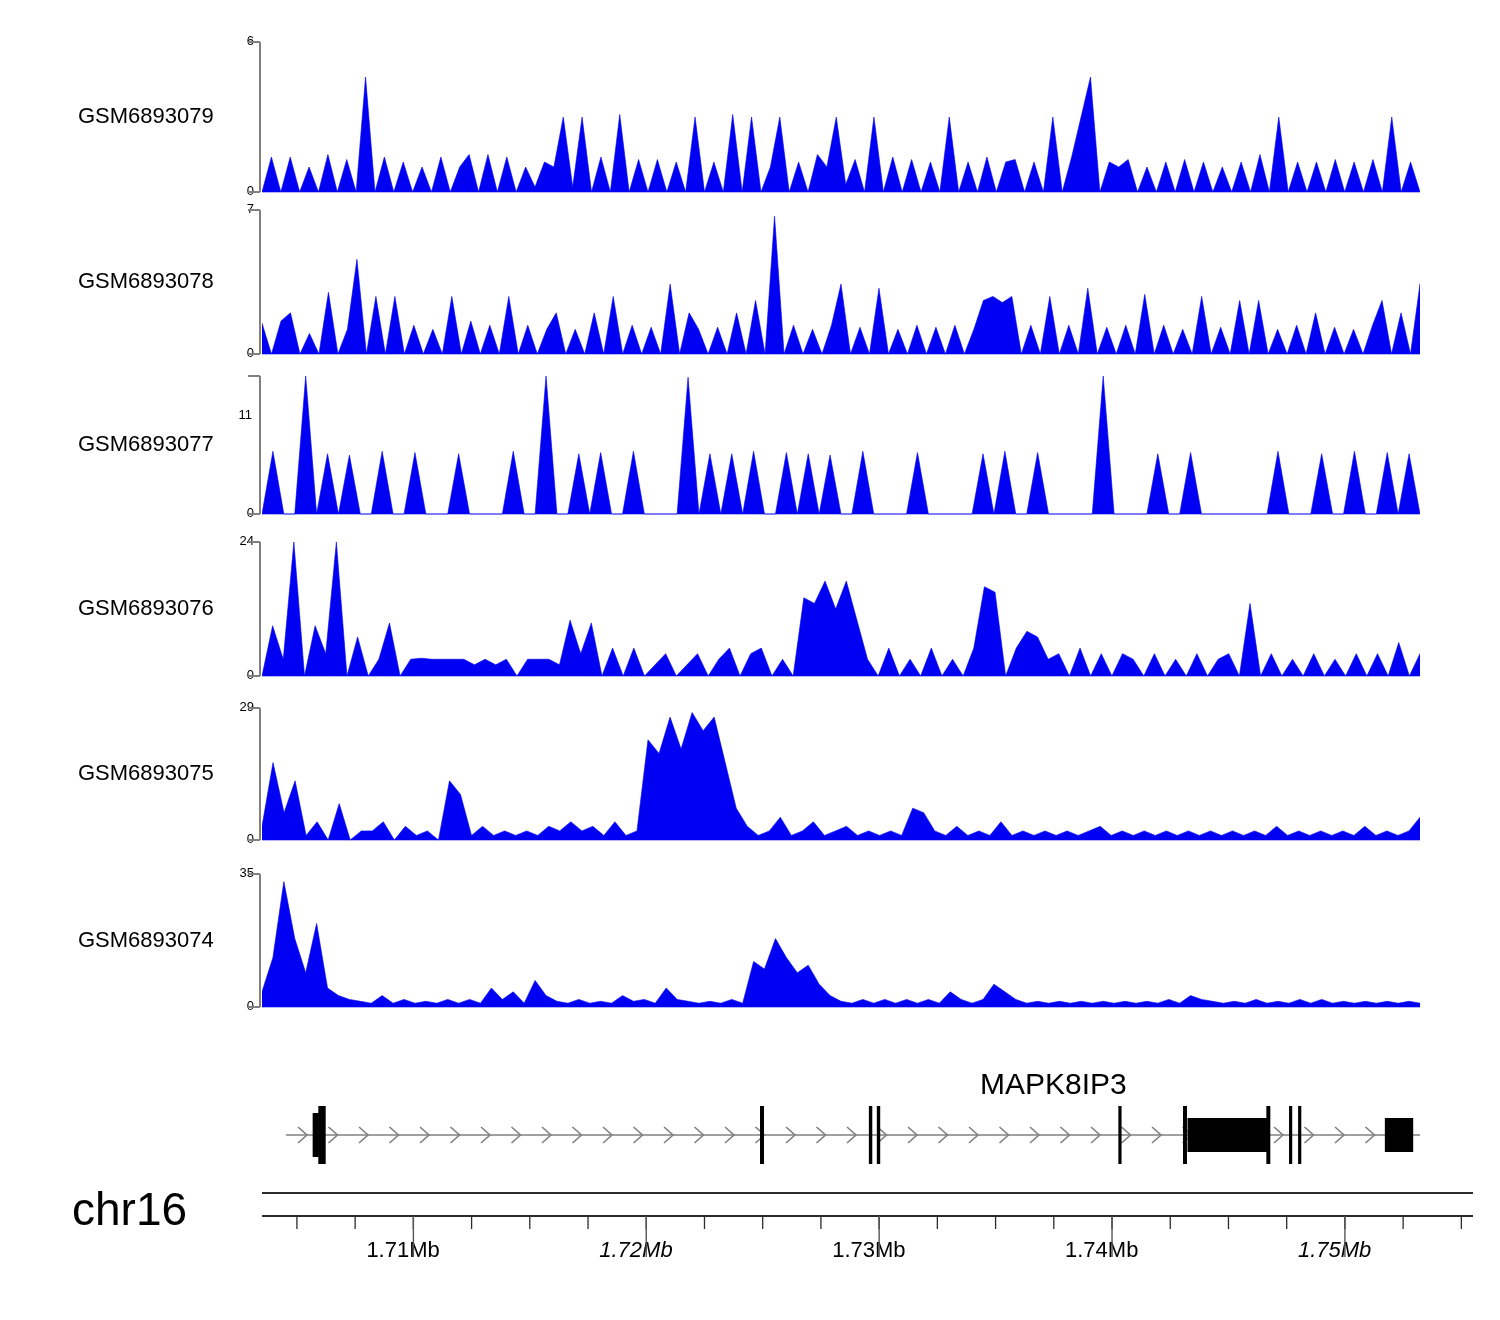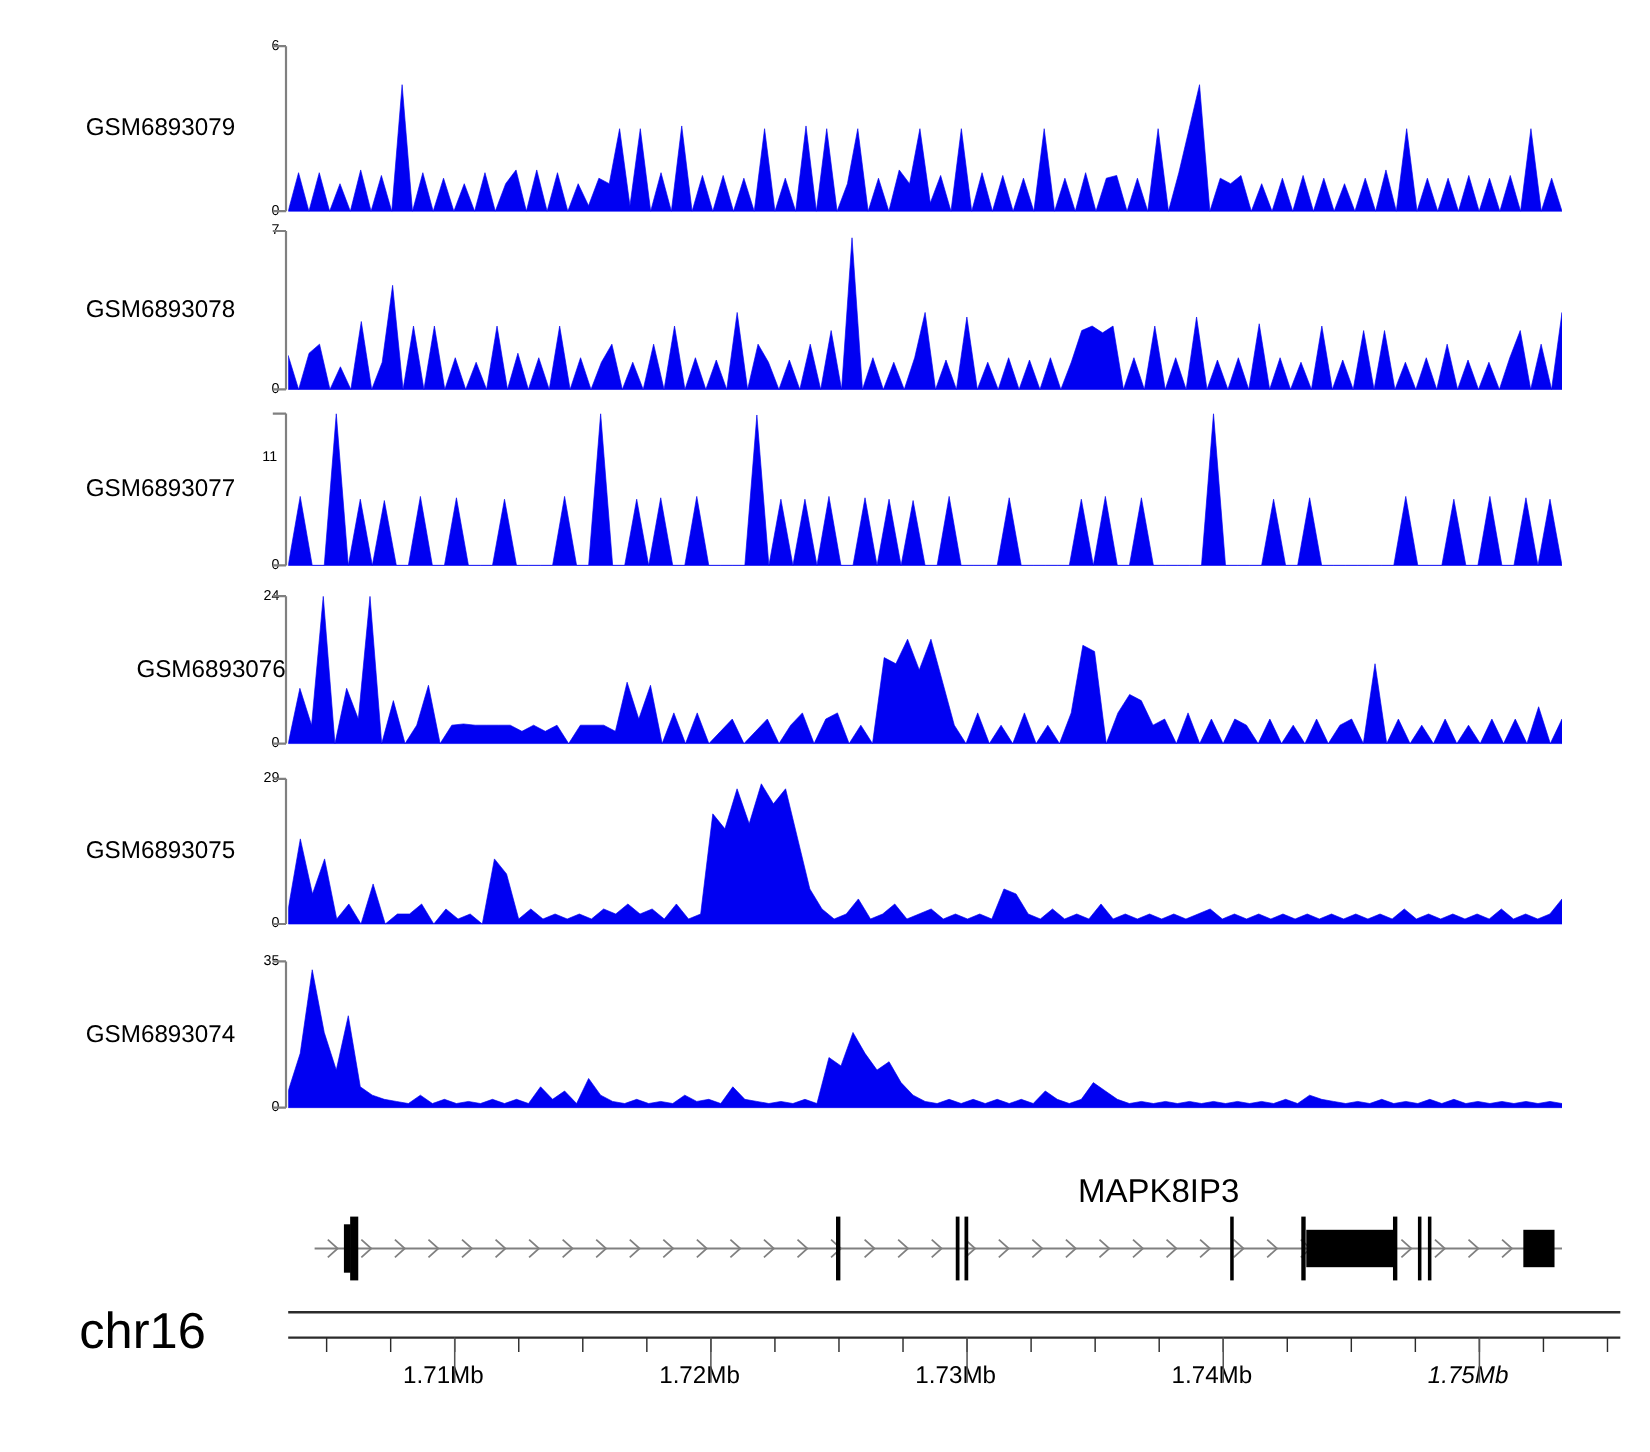--- a/index.html
+++ b/index.html
@@ -49,21 +49,21 @@
       <div class="axis-max" style="left: 212px; top: 367px; margin-top: 40px;">11</div>
       <div class="axis-min" style="left: 214px; top: 505px;">0</div>
       <svg class="axis-svg" width="22" height="144" style="left: 246px; top: 373px;">
         <path d="M 2 3 L 14 3 M 14 3 L 14 141 M 2 141 L 14 141" stroke="#808080" stroke-width="2" fill="none"></path>
       </svg>
       <svg class="cov-svg" width="1158" height="139" style="left: 262px; top: 376px;">
         <path d="M 0 138 L 0.00 138.00 L 10.92 75.27 L 21.85 138.00 L 32.77 138.00 L 43.70 0.00 L 54.62 138.00 L 65.55 77.78 L 76.47 138.00 L 87.40 79.04 L 98.32 138.00 L 109.25 138.00 L 120.17 75.27 L 131.09 138.00 L 142.02 138.00 L 152.94 76.53 L 163.87 138.00 L 174.79 138.00 L 185.72 138.00 L 196.64 77.78 L 207.57 138.00 L 218.49 138.00 L 229.42 138.00 L 240.34 138.00 L 251.26 75.27 L 262.19 138.00 L 273.11 138.00 L 284.04 0.00 L 294.96 138.00 L 305.89 138.00 L 316.81 77.78 L 327.74 138.00 L 338.66 76.53 L 349.58 138.00 L 360.51 138.00 L 371.43 75.27 L 382.36 138.00 L 393.28 138.00 L 404.21 138.00 L 415.13 138.00 L 426.06 1.25 L 436.98 138.00 L 447.91 77.78 L 458.83 138.00 L 469.75 77.78 L 480.68 138.00 L 491.60 75.27 L 502.53 138.00 L 513.45 138.00 L 524.38 76.53 L 535.30 138.00 L 546.23 77.78 L 557.15 138.00 L 568.08 79.04 L 579.00 138.00 L 589.92 138.00 L 600.85 75.27 L 611.77 138.00 L 622.70 138.00 L 633.62 138.00 L 644.55 138.00 L 655.47 76.53 L 666.40 138.00 L 677.32 138.00 L 688.25 138.00 L 699.17 138.00 L 710.09 138.00 L 721.02 77.78 L 731.94 138.00 L 742.87 75.27 L 753.79 138.00 L 764.72 138.00 L 775.64 76.53 L 786.57 138.00 L 797.49 138.00 L 808.42 138.00 L 819.34 138.00 L 830.26 138.00 L 841.19 0.00 L 852.11 138.00 L 863.04 138.00 L 873.96 138.00 L 884.89 138.00 L 895.81 77.78 L 906.74 138.00 L 917.66 138.00 L 928.58 76.53 L 939.51 138.00 L 950.43 138.00 L 961.36 138.00 L 972.28 138.00 L 983.21 138.00 L 994.13 138.00 L 1005.06 138.00 L 1015.98 75.27 L 1026.91 138.00 L 1037.83 138.00 L 1048.75 138.00 L 1059.68 77.78 L 1070.60 138.00 L 1081.53 138.00 L 1092.45 75.27 L 1103.38 138.00 L 1114.30 138.00 L 1125.23 76.53 L 1136.15 138.00 L 1147.08 77.78 L 1158.00 138.00 L 1158 138 Z" fill="#0000f2" stroke="#0000f2" stroke-width="0.6"></path>
       </svg>
     </div>
     <div class="track" style="top: 0px;">
-      <div class="track-label" style="left: 78px; top: 595px; margin-left: 46px;">GSM6893076</div>
+      <div class="track-label" style="left: 78px; top: 595px;">GSM6893076</div>
       <div class="axis-max" style="left: 214px; top: 533px;">24</div>
       <div class="axis-min" style="left: 214px; top: 667px;">0</div>
       <svg class="axis-svg" width="22" height="140" style="left: 246px; top: 539px;">
         <path d="M 2 3 L 14 3 M 14 3 L 14 137 M 2 137 L 14 137" stroke="#808080" stroke-width="2" fill="none"></path>
       </svg>
       <svg class="cov-svg" width="1158" height="135" style="left: 262px; top: 542px;">
         <path d="M 0 134 L 0.00 134.00 L 10.62 83.75 L 21.25 117.25 L 31.87 0.00 L 42.50 134.00 L 53.12 83.75 L 63.74 111.67 L 74.37 0.00 L 84.99 134.00 L 95.61 94.92 L 106.24 134.00 L 116.86 117.25 L 127.49 80.96 L 138.11 134.00 L 148.73 117.25 L 159.36 116.13 L 169.98 117.25 L 180.61 117.25 L 191.23 117.25 L 201.85 117.25 L 212.48 122.83 L 223.10 117.25 L 233.72 122.83 L 244.35 117.25 L 254.97 134.00 L 265.60 117.25 L 276.22 117.25 L 286.84 117.25 L 297.47 122.83 L 308.09 78.17 L 318.72 111.67 L 329.34 80.96 L 339.96 134.00 L 350.59 106.08 L 361.21 134.00 L 371.83 106.08 L 382.46 134.00 L 393.08 122.83 L 403.71 111.67 L 414.33 134.00 L 424.95 122.83 L 435.58 111.67 L 446.20 134.00 L 456.83 117.25 L 467.45 106.08 L 478.07 134.00 L 488.70 111.67 L 499.32 106.08 L 509.94 134.00 L 520.57 117.25 L 531.19 134.00 L 541.82 55.83 L 552.44 61.42 L 563.06 39.08 L 573.69 67.00 L 584.31 39.08 L 594.94 78.17 L 605.56 117.25 L 616.18 134.00 L 626.81 106.08 L 637.43 134.00 L 648.06 117.25 L 658.68 134.00 L 669.30 106.08 L 679.93 134.00 L 690.55 117.25 L 701.17 134.00 L 711.80 106.08 L 722.42 44.67 L 733.05 50.25 L 743.67 134.00 L 754.29 106.08 L 764.92 89.33 L 775.54 94.92 L 786.17 117.25 L 796.79 111.67 L 807.41 134.00 L 818.04 106.08 L 828.66 134.00 L 839.28 111.67 L 849.91 134.00 L 860.53 111.67 L 871.16 117.25 L 881.78 134.00 L 892.40 111.67 L 903.03 134.00 L 913.65 117.25 L 924.28 134.00 L 934.90 111.67 L 945.52 134.00 L 956.15 117.25 L 966.77 111.67 L 977.39 134.00 L 988.02 61.42 L 998.64 134.00 L 1009.27 111.67 L 1019.89 134.00 L 1030.51 117.25 L 1041.14 134.00 L 1051.76 111.67 L 1062.39 134.00 L 1073.01 117.25 L 1083.63 134.00 L 1094.26 111.67 L 1104.88 134.00 L 1115.50 111.67 L 1126.13 134.00 L 1136.75 100.50 L 1147.38 134.00 L 1158.00 111.67 L 1158 134 Z" fill="#0000f2" stroke="#0000f2" stroke-width="0.6"></path>
       </svg>
     </div>
     <div class="track" style="top: 0px;">
@@ -139,21 +139,21 @@
         <rect x="1187.5300000000002" y="58" width="81.648" height="34" fill="#000000"></rect>
         <rect x="1266.343" y="46" width="3.969" height="58" fill="#000000"></rect>
         <rect x="1289.023" y="46" width="3.2" height="58" fill="#000000"></rect>
         <rect x="1298.0949999999998" y="46" width="3.2" height="58" fill="#000000"></rect>
         <rect x="1384.846" y="58" width="28.35" height="34" fill="#000000"></rect>
       </svg>
     </div>
     <div id="chrom-label" style="left: 72px; top: 1182px;">chr16</div>
     <div id="ruler">
       <div class="tick-label" style="left: 366.375px; top: 52px;">1.71Mb</div>
-      <div class="tick-label" style="left: 599.26px; top: 52px;">1.72Mb</div>
+      <div class="tick-label" style="left: 599.26px; top: 52px; font-style: italic;">1.72Mb</div>
       <div class="tick-label" style="left: 832.144px; top: 52px;">1.73Mb</div>
       <div class="tick-label" style="left: 1065.03px; top: 52px;">1.74Mb</div>
       <div class="tick-label" style="left: 1297.91px; top: 52px; font-style: italic;">1.75Mb</div>
       <svg width="1500" height="110" style="position: absolute; left: 0px; top: 0px;">
         <line x1="262" y1="8" x2="1473" y2="8" stroke="#2b2b2b" stroke-width="2.2"></line>
         <line x1="262" y1="31" x2="1473" y2="31" stroke="#2b2b2b" stroke-width="2.0"></line>
         <line x1="296.9326923076936" y1="31" x2="296.9326923076936" y2="44" stroke="#2b2b2b" stroke-width="1.3"></line>
         <line x1="355.1538461538462" y1="31" x2="355.1538461538462" y2="44" stroke="#2b2b2b" stroke-width="1.3"></line>
         <line x1="413.3749999999987" y1="31" x2="413.3749999999987" y2="44" stroke="#2b2b2b" stroke-width="1.3"></line>
         <line x1="471.59615384615125" y1="31" x2="471.59615384615125" y2="44" stroke="#2b2b2b" stroke-width="1.3"></line>

